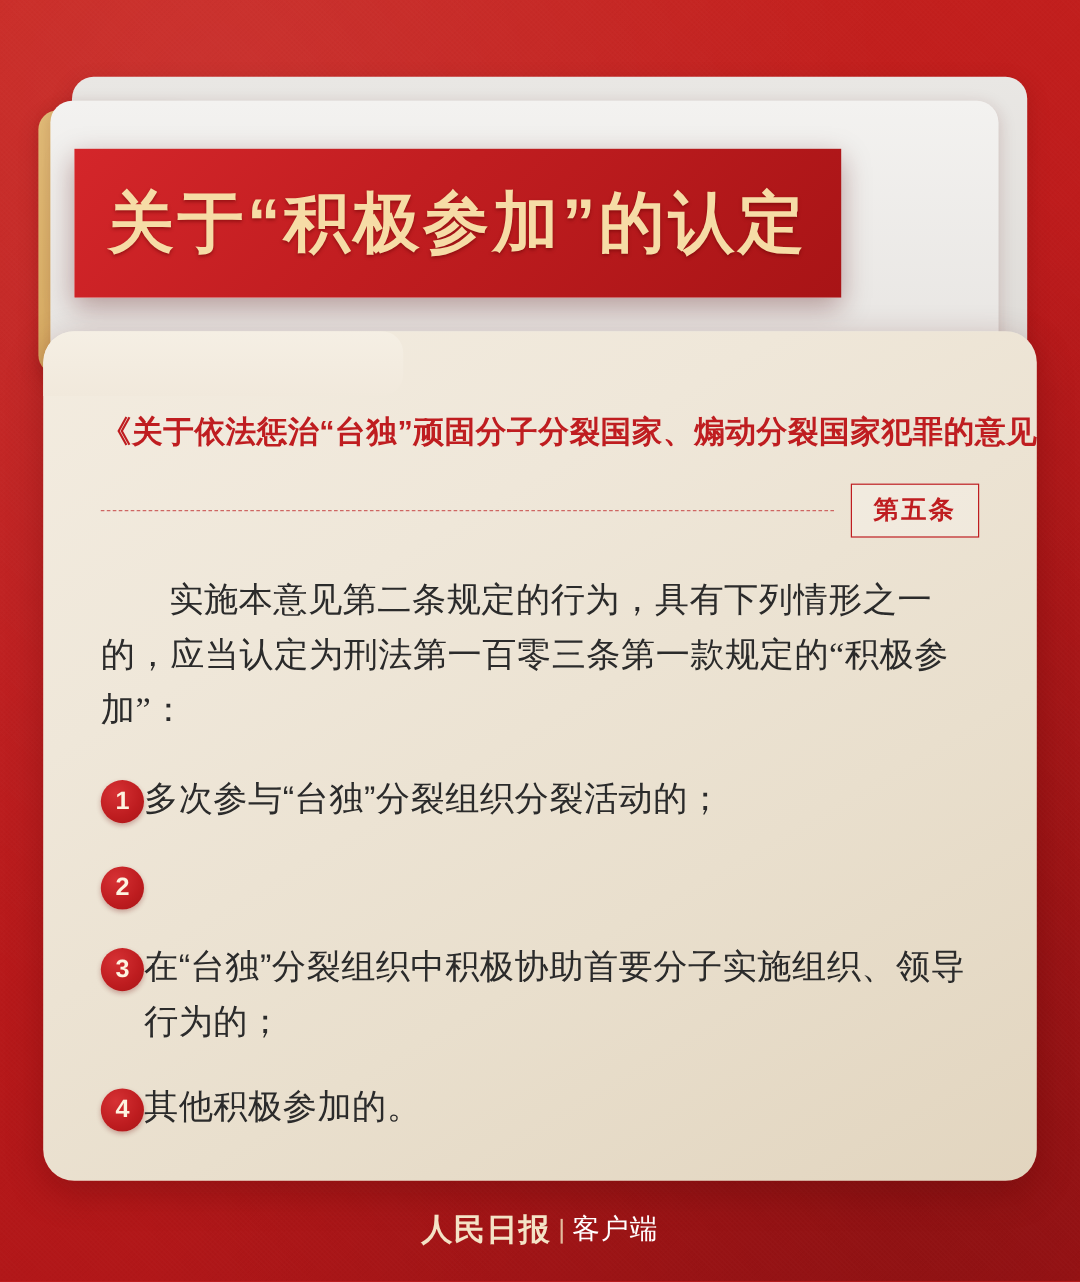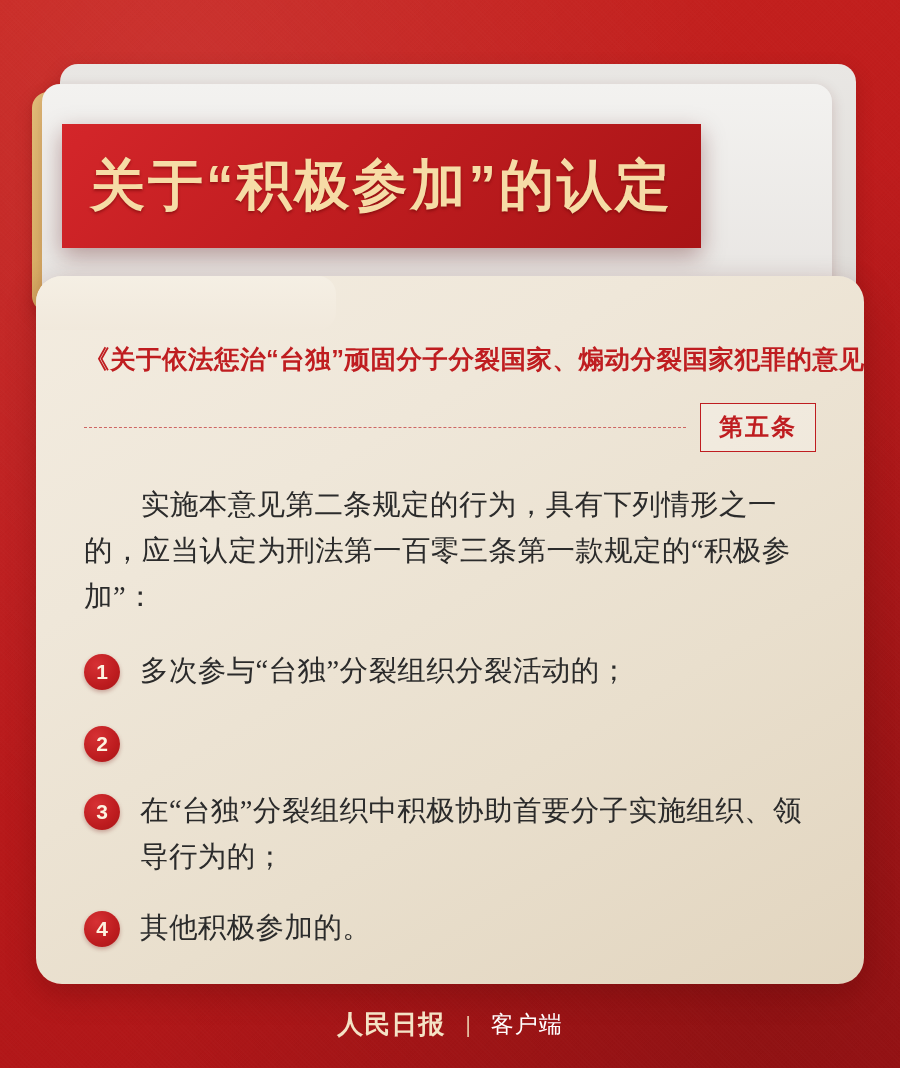--- a/index.html
+++ b/index.html
@@ -122,21 +122,21 @@
     flex: 1 1 auto;
     height: 0;
     border-top: 1.6px dashed #c9504f;
     opacity: .85;
   }
   .article-chip {
     flex: 0 0 auto;
     margin-left: 14px;
     border: 1.8px solid #bf1d20;
     color: #bf1d20;
-    font-size: 24px;
+    font-size: 21px;
     font-weight: bold;
     padding: 7px 18px 8px;
     letter-spacing: 2px;
     background: rgba(255,255,255,0.25);
   }
 
   
   .para {
     margin-top: 30px;
     color: #2b2b2b;
@@ -164,36 +164,34 @@
     color: #fdf3e0;
     font-size: 21px;
     font-weight: bold;
     display: flex;
     align-items: center;
     justify-content: center;
     margin-top: 6px;
     box-shadow: 0 2px 4px rgba(110,10,10,.3);
   }
   .item-text {
-    margin-left: 20px;
     color: #2b2b2b;
     font-size: 28.5px;
     line-height: 1.6;
     letter-spacing: .4px;
-    font-family: Liberation Serif, serif;
   }
 
   
   .footer {
     position: absolute;
     left: 0; right: 0; bottom: 26px;
     display: flex;
     align-items: center;
     justify-content: center;
-    gap: 20px;
+    gap: 6px;
   }
   .footer-logo {
     color: #f4e3c6;
     font-size: 26px;
     font-weight: bold;
     font-family: "Liberation Serif", serif;
     letter-spacing: 1px;
   }
   .footer-sep {
     color: #f0d9b6;

